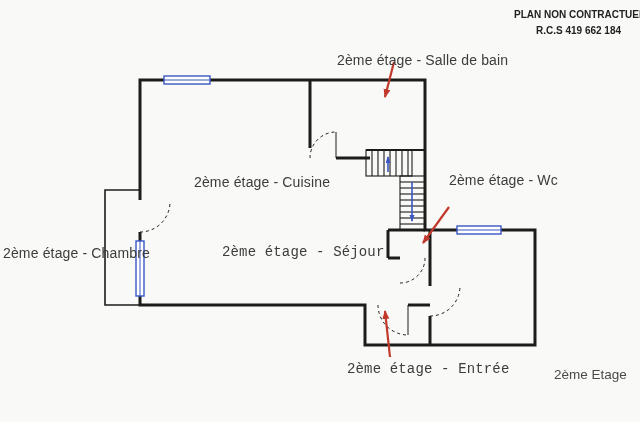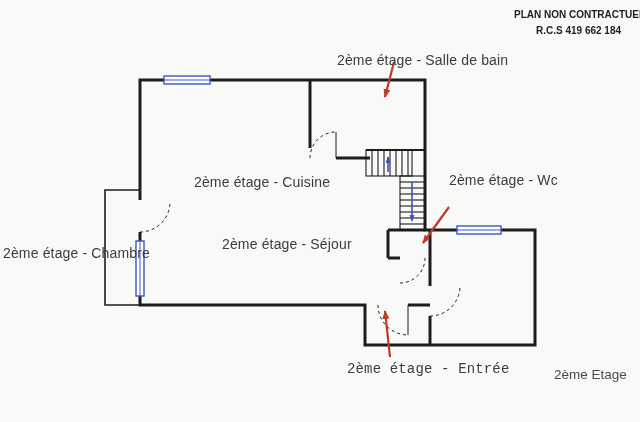--- a/index.html
+++ b/index.html
@@ -141,18 +141,18 @@
     </g>
   </svg>
 
   <div class="hdr" style="left:514px;top:9px;">PLAN NON CONTRACTUEL</div>
   <div class="hdr" style="left:536px;top:25px;">R.C.S 419 662 184</div>
 
   <div class="lbl" style="left:337px;top:52px;">2ème étage - Salle de bain</div>
   <div class="lbl" style="left:194px;top:128px;margin-top:46px;">2ème étage - Cuisine</div>
   <div class="lbl" style="left:449px;top:172px;">2ème étage - Wc</div>
   <div class="lbl" style="left:3px;top:245px;">2ème étage - Chambre</div>
-  <div class="lbl" style="left:222px;top:236px;">2ème étage - Séjour</div>
+  <div class="lbl" style="left:222px;top:244px;font-family:Liberation Mono, monospace;">2ème étage - Séjour</div>
   <div class="lbl" style="left:347px;top:361px;font-family:Liberation Mono, monospace;">2ème étage - Entrée</div>
 
   <div class="floor-title" style="left:554px;top:367px;text-align:center;">2ème Etage</div>
 
 </div>
 
 </body></html>

